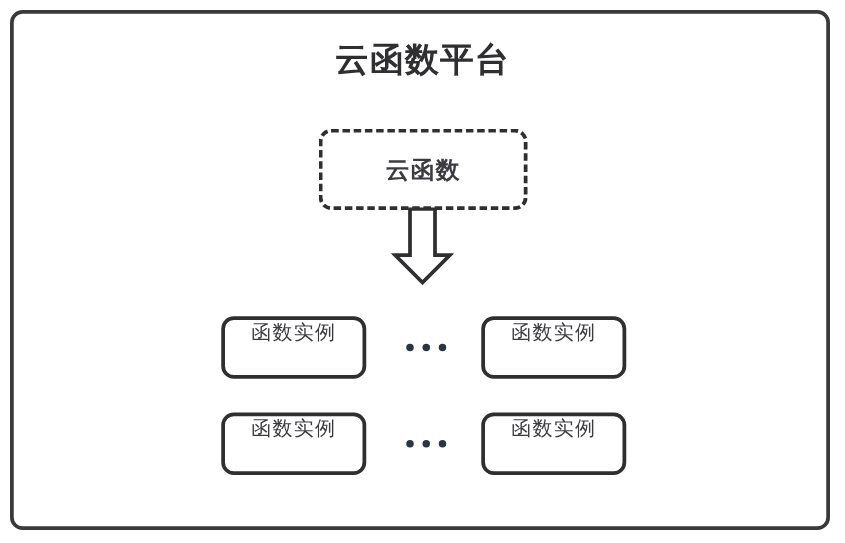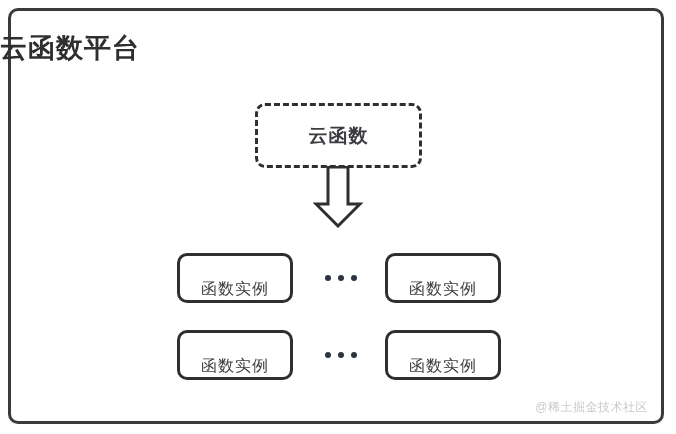--- a/index.html
+++ b/index.html
@@ -33,21 +33,21 @@
     border-radius: 10px;
     background: #ffffff;
   }
 
   
   .platform-title {
     position: absolute;
     left: 0;
     top: 28px;
     width: 676px;
-    text-align: left;
+    text-align: center;
     font-size: 27px;
     font-weight: bold;
     color: #2f2f31;
     letter-spacing: 1px;
     line-height: 40px;
     white-space: nowrap;
   }
 
   
   .cloud-fn-box {
@@ -93,21 +93,21 @@
 
   .instance-box {
     position: absolute;
     width: 116px;
     height: 50px;
     box-sizing: border-box;
     border: 3px solid #2f2f31;
     border-radius: 10px;
     background: #ffffff;
     display: flex;
-    align-items: flex-end;
+    align-items: flex-start;
     justify-content: center;
   }
   .instance-box.col-left  { left: 177px; }
   .instance-box.col-right { left: 385px; }
 
   .instance-label {
     font-size: 16px;
     color: #3b3b40;
     letter-spacing: 1px;
     white-space: nowrap;
@@ -184,15 +184,14 @@
     <div class="ellipsis-dots">
       <span></span>
       <span></span>
       <span></span>
     </div>
     <div class="instance-box col-right">
       <span class="instance-label">函数实例</span>
     </div>
   </div>
 
-  <div class="watermark">@稀土掘金技术社区</div>
 
 </div>
 
 </body></html>

